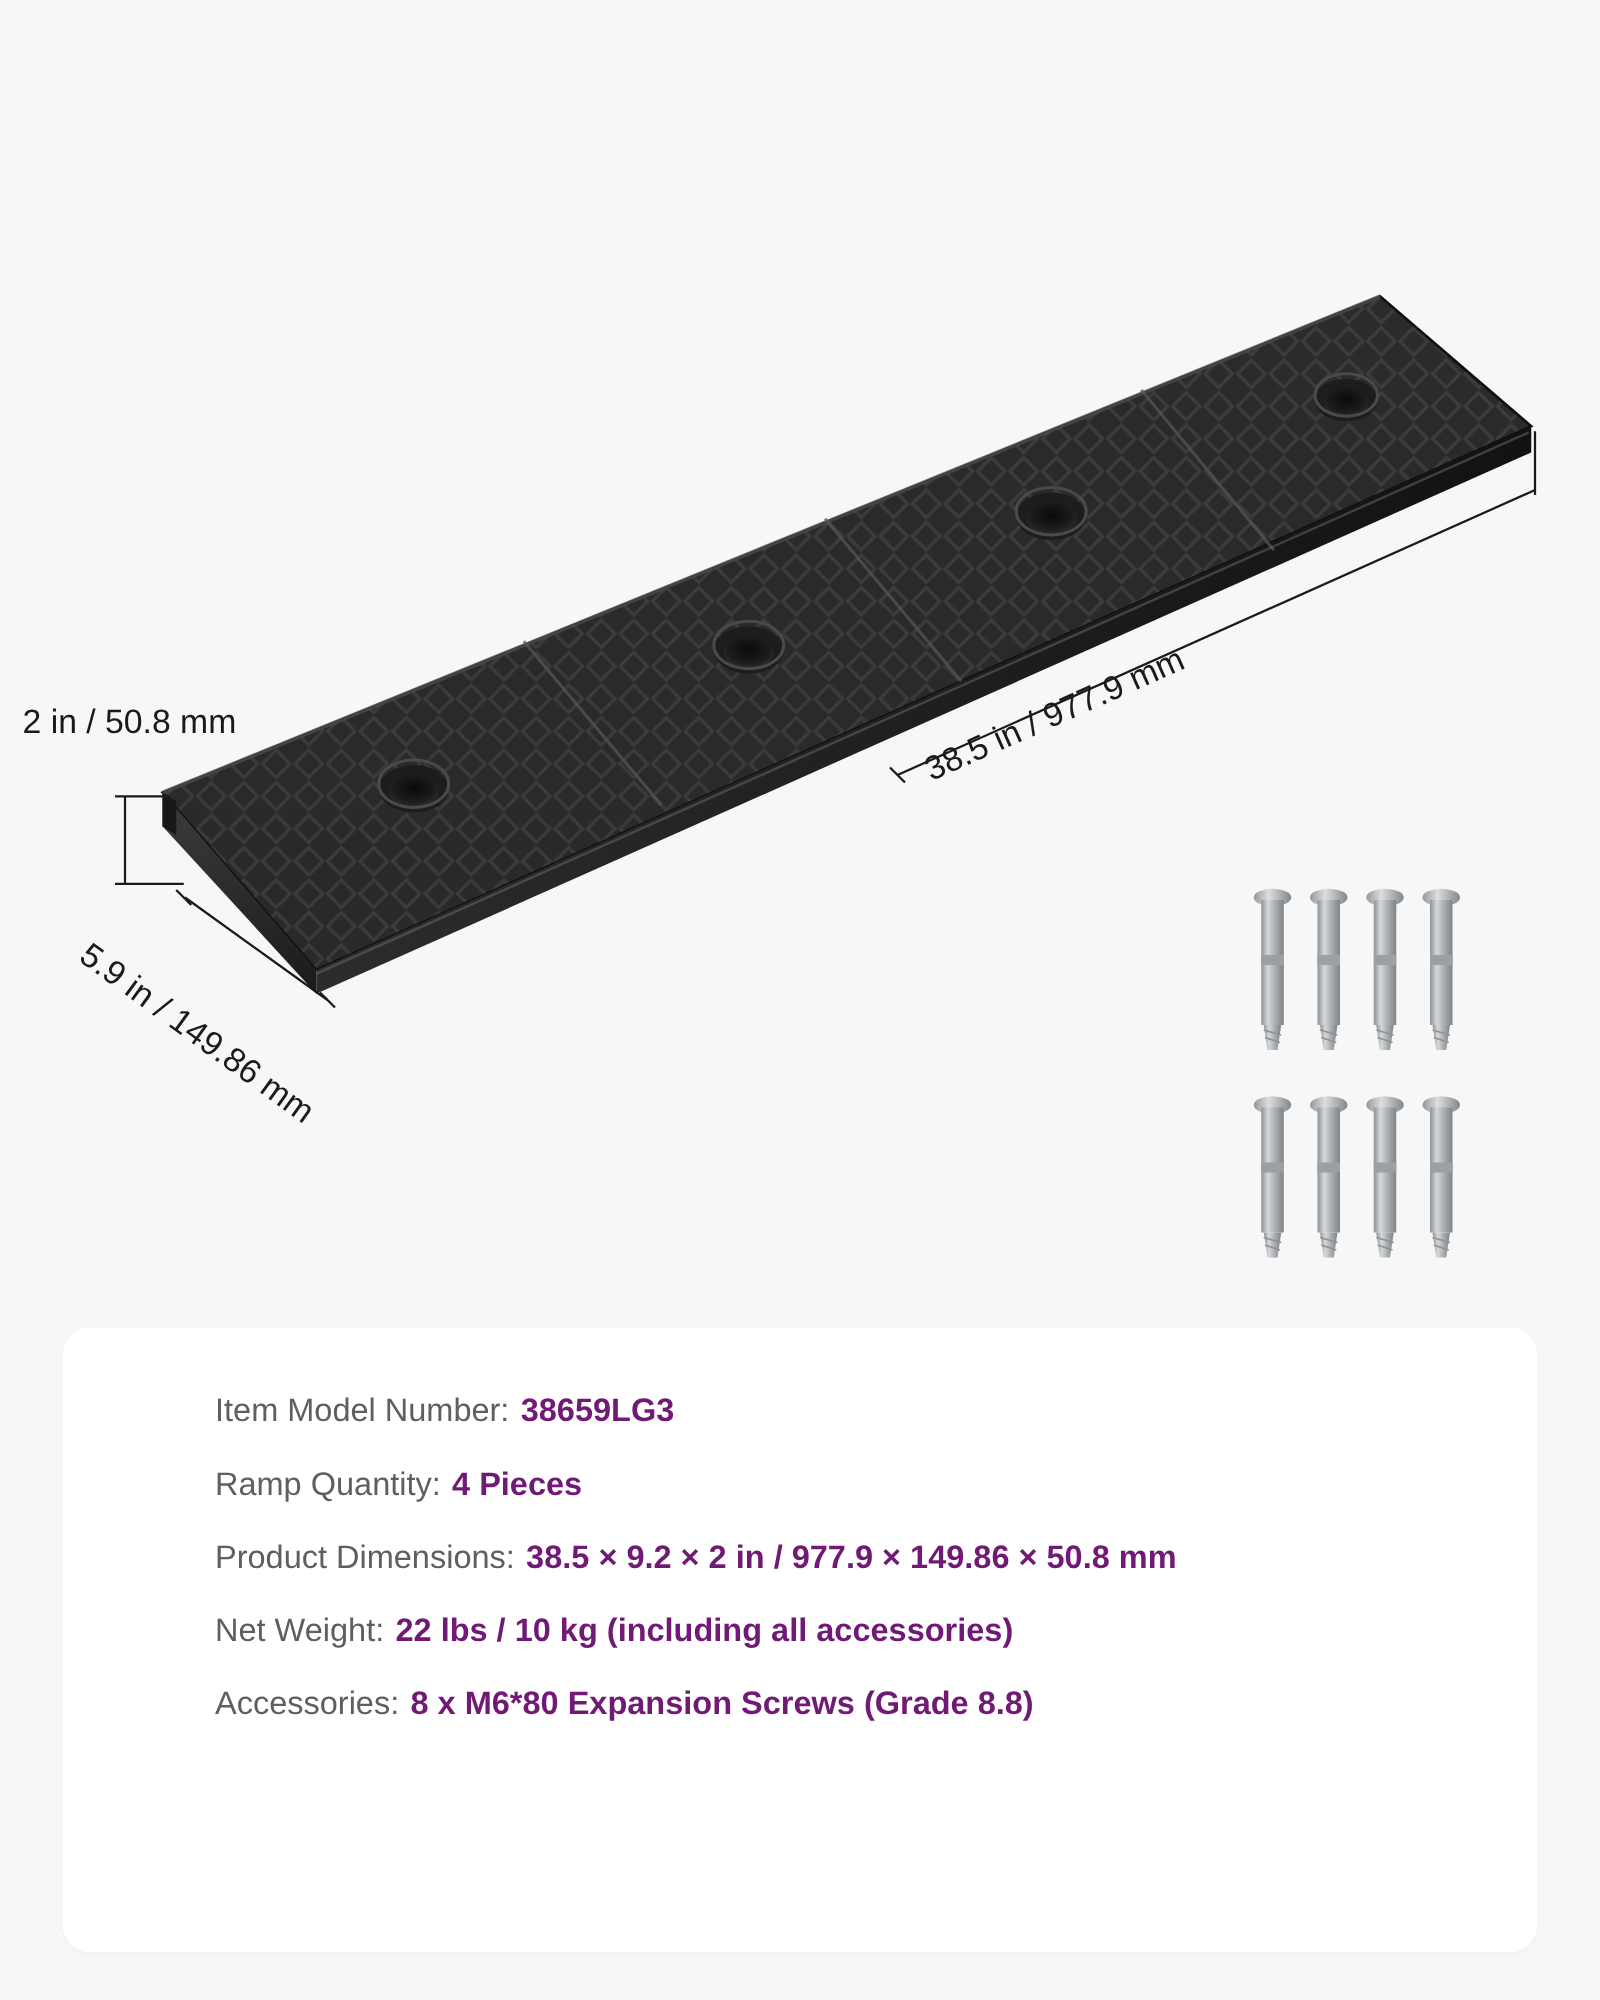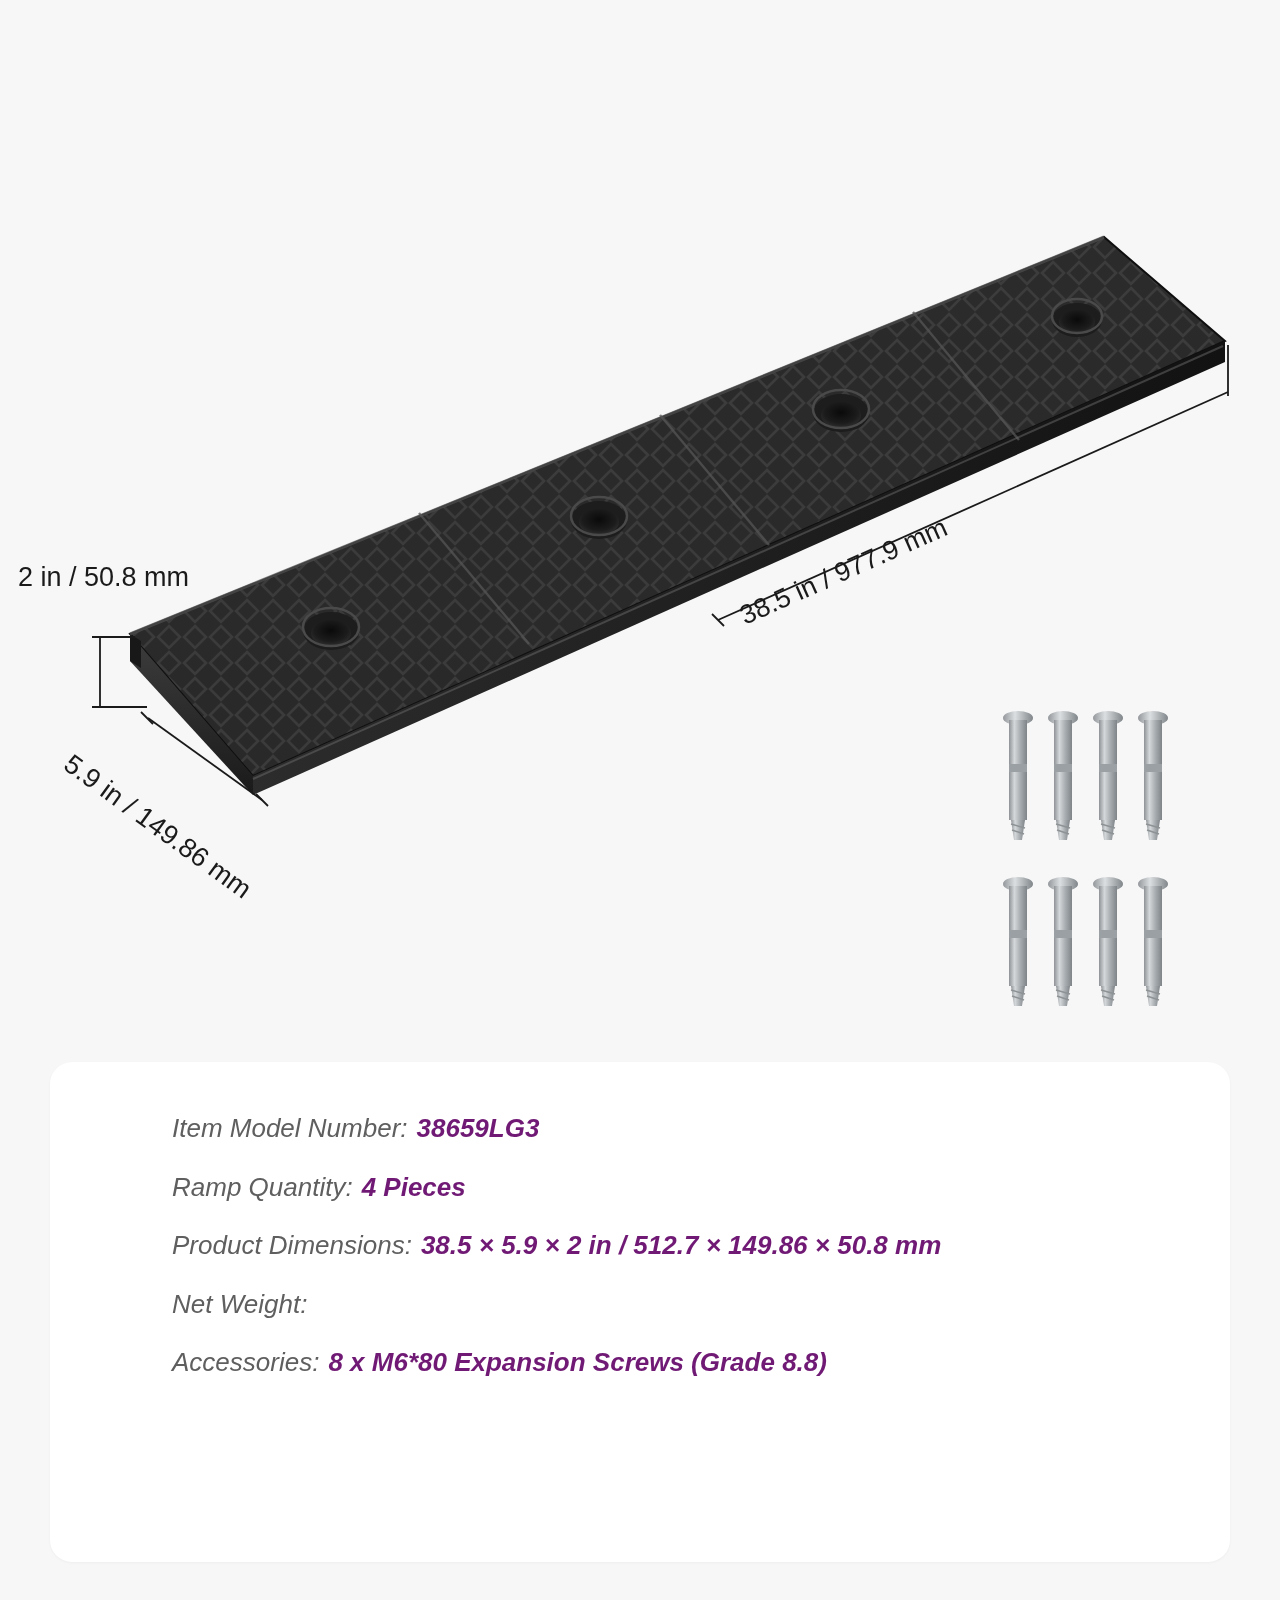--- a/index.html
+++ b/index.html
@@ -44,21 +44,20 @@
     height: 500px;
     background: #ffffff;
     border-radius: 22px;
     box-shadow: 0 1px 3px rgba(0,0,0,0.04);
   }
   .spec-list {
     position: absolute;
     left: 122px;
     top: 50px;
     right: 26px;
-    font-style: italic;
   }
   .spec-row {
     display: flex;
     align-items: baseline;
     margin-bottom: 26px;
     font-size: 26px;
     line-height: 1.25;
     white-space: nowrap;
   }
   .spec-label {
@@ -277,25 +276,26 @@
     </div>
 
     <div class="spec-row">
       <span class="spec-label">Ramp Quantity:</span>
       <span class="spec-value">4 Pieces</span>
     </div>
 
 
     <div class="spec-row">
       <span class="spec-label">Product Dimensions:</span>
-      <span class="spec-value">38.5 × 5.9 × 2 in / 512.7 × 149.86 × 50.8 mm</span>
+      <span class="spec-value">38.5 × 9.2 × 2 in / 977.9 × 149.86 × 50.8 mm</span>
     </div>
 
     <div class="spec-row">
       <span class="spec-label">Net Weight:</span>
+      <span class="spec-value">22 lbs / 10 kg (including all accessories)</span>
     </div>
 
     <div class="spec-row">
       <span class="spec-label">Accessories:</span>
       <span class="spec-value">8 x M6*80 Expansion Screws (Grade 8.8)</span>
     </div>
 
   </div>
 </div>
 

